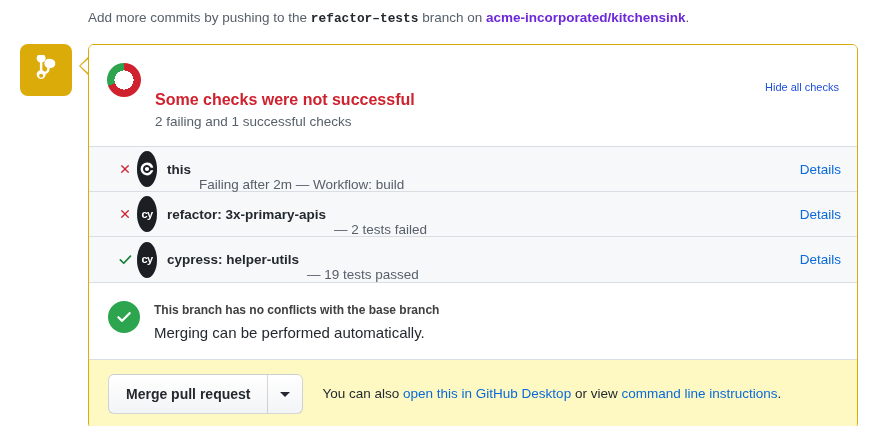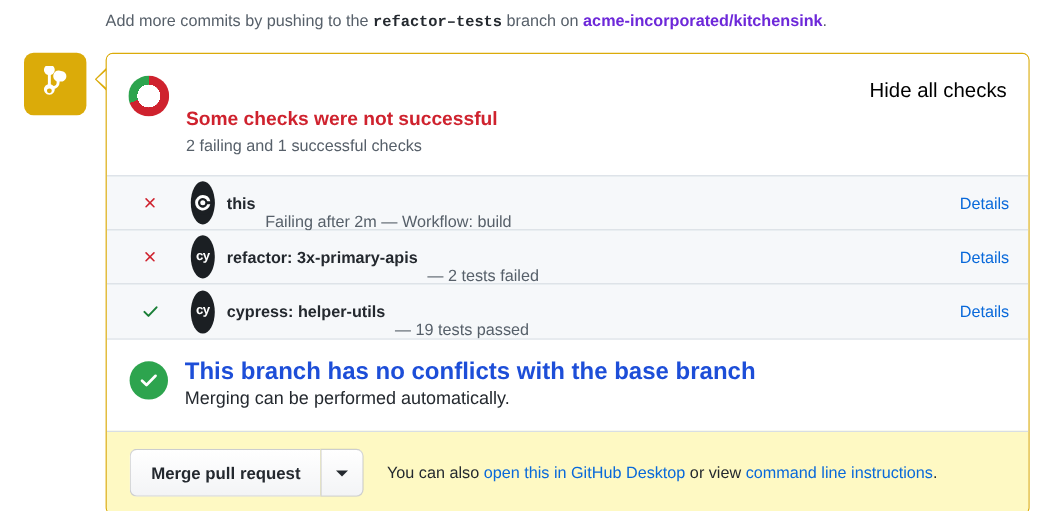--- a/index.html
+++ b/index.html
@@ -127,24 +127,24 @@
     color: #cf222e;
     line-height: 22px;
   }
   .header-sub {
     font-size: 13.5px;
     color: #57606a;
     line-height: 20px;
     margin-top: 1px;
   }
   .hide-all {
-    font-size: 17px;
-    color: #000000;
-    line-height: 20px;
-    margin-top: 5px;
+    font-size: 11px;
+    color: #1d4ed8;
+    line-height: 20px;
+    margin-top: 16px;
     margin-right: 2px;
     white-space: nowrap;
     cursor: pointer;
   }
 
   
   .checks {
     background: #f6f8fa;
     border-top: 1px solid #d8dee4;
   }
@@ -163,21 +163,20 @@
     flex: 0 0 24px;
     display: flex;
     align-items: center;
     justify-content: center;
     margin-left: 8px;
   }
   .avatar-icon {
     width: 20px;
     height: 36px;
     flex: 0 0 20px;
-    margin-left: 22px;
     border-radius: 50%;
     background: #1b1f23;
     display: flex;
     align-items: center;
     justify-content: center;
     overflow: hidden;
   }
   .cy-text {
     color: #ffffff;
     font-size: 11px;
@@ -227,23 +226,23 @@
     display: flex;
     align-items: center;
     justify-content: center;
     margin-left: 3px;
     margin-top: 2px;
   }
   .conflicts-text {
     margin-left: 14px;
   }
   .conflicts-title {
-    font-size: 20px;
-    font-weight: bold;
-    color: #1d4ed8;
+    font-size: 12px;
+    font-weight: bold;
+    color: #404040;
     line-height: 22px;
   }
   .conflicts-sub {
     font-size: 15px;
     color: #24292f;
     line-height: 20px;
     margin-top: 2px;
   }
 
   

